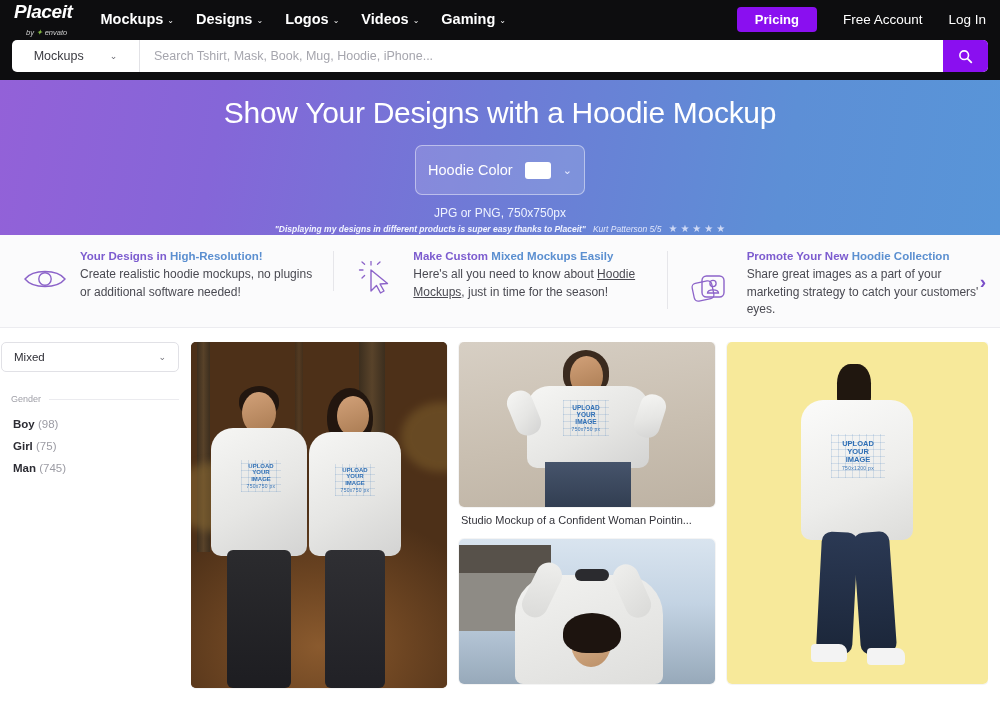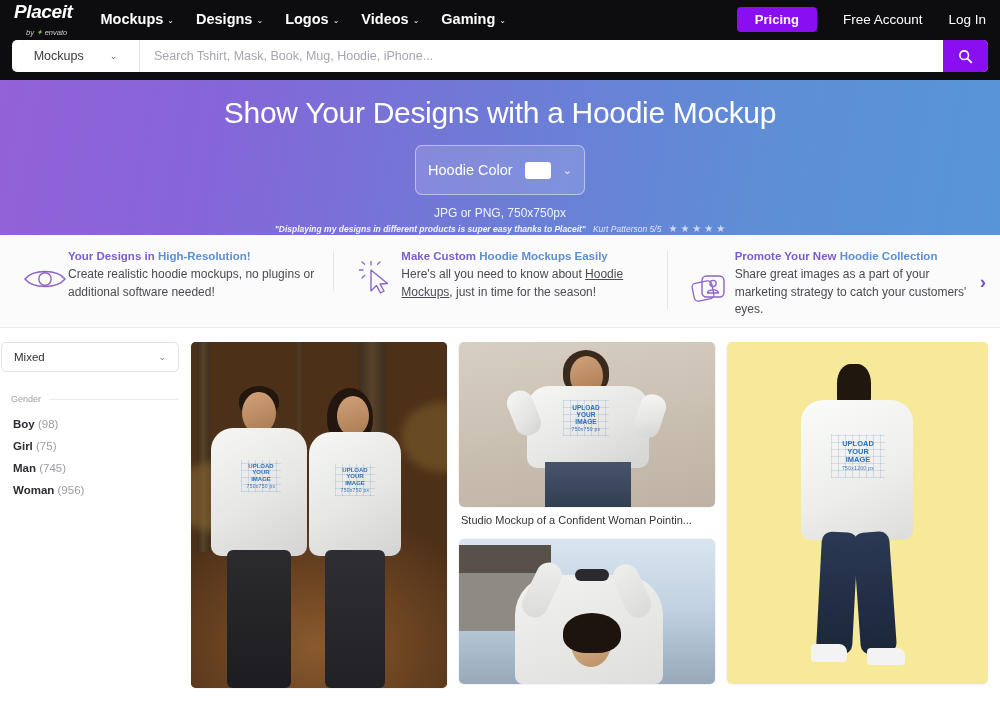--- a/index.html
+++ b/index.html
@@ -87,21 +87,21 @@
   .hero-quote-text { color: #f1f4ff; font-size: 8.5px; font-style: italic; font-weight: bold; }
   .hero-quote-author { color: #dfe5fb; font-size: 8.5px; font-style: italic; }
   .stars { display: flex; gap: 3px; color: #cfd9f5; font-size: 10px; }
 
   
   .features {
     height: 93px; background: #fbfbfc; display: flex; align-items: flex-start;
     padding: 14px 0 0 0; border-bottom: 1px solid #ececf0; position: relative;
   }
   .feature {
-    flex: 1; display: flex; gap: 0; padding: 0 16px 0 22px; position: relative;
+    flex: 1; display: flex; gap: 12px; padding: 0 16px 0 22px; position: relative;
   }
   .feature + .feature::before {
     content: ""; position: absolute; left: 0; top: 2px; bottom: 10px; width: 1px; background: #e6e6ea;
   }
   .feature-icon { flex: 0 0 auto; width: 46px; display: flex; align-items: center; justify-content: center; padding-top: 8px;}
   .feature-body { flex: 1; }
   .feature-title { font-size: 11.5px; font-weight: bold; color: #7c5ccf; line-height: 1.25; margin-bottom: 3px; }
   .feature-title .accent { color: #5b8fd0; }
   .feature-desc { font-size: 12px; color: #4a4a52; line-height: 1.45; }
   .feature-desc a { color: #4a4a52; text-decoration: underline; }
@@ -287,21 +287,21 @@
         <path d="M13 9 L13 30 L18.5 24.5 L22.5 32 L26 30 L22 23 L29.5 22.5 Z" fill="none" stroke="#8c63c9" stroke-width="1.4" stroke-linejoin="round"></path>
         <line x1="13" y1="4" x2="13" y2="0.5" stroke="#8c63c9" stroke-width="1.3" stroke-linecap="round"></line>
         <line x1="5" y1="9" x2="1.5" y2="9" stroke="#8c63c9" stroke-width="1.3" stroke-linecap="round"></line>
         <line x1="6.6" y1="3.3" x2="4" y2="1" stroke="#8c63c9" stroke-width="1.3" stroke-linecap="round"></line>
         <line x1="6.6" y1="14.5" x2="4" y2="17" stroke="#8c63c9" stroke-width="1.3" stroke-linecap="round"></line>
         <line x1="19.5" y1="3.3" x2="22" y2="1" stroke="#8c63c9" stroke-width="1.3" stroke-linecap="round"></line>
       </svg>
     </div>
     <div class="feature-body">
       <div class="feature-title">
-        <span>Make Custom </span><span class="accent">Hoodie Mockups Easily</span>
+        <span>Make Custom </span><span class="accent">Mixed Mockups Easily</span>
       </div>
       <div class="feature-desc">
         <span>Here's all you need to know about </span><a href="#">Hoodie Mockups</a><span>, just in time for the season!</span>
       </div>
     </div>
   </div>
 
   <div class="feature">
     <div class="feature-icon">
       <svg width="42" height="36" viewBox="0 0 42 36">
@@ -338,24 +338,20 @@
         <span>Boy</span>
         <span class="count">(98)</span>
       </div>
       <div class="filter-option">
         <span>Girl</span>
         <span class="count">(75)</span>
       </div>
       <div class="filter-option">
         <span>Man</span>
         <span class="count">(745)</span>
-      </div>
-      <div class="filter-option">
-        <span>Woman</span>
-        <span class="count">(956)</span>
       </div>
     </div>
   </div>
 
   <div class="gallery">
 
     <div class="gal-col gal-col-1">
       <div class="card">
         <div class="photo photo-park">
           <div class="tree" style="left:6px; top:0; width:13px; height:210px; opacity:.85;"></div>

